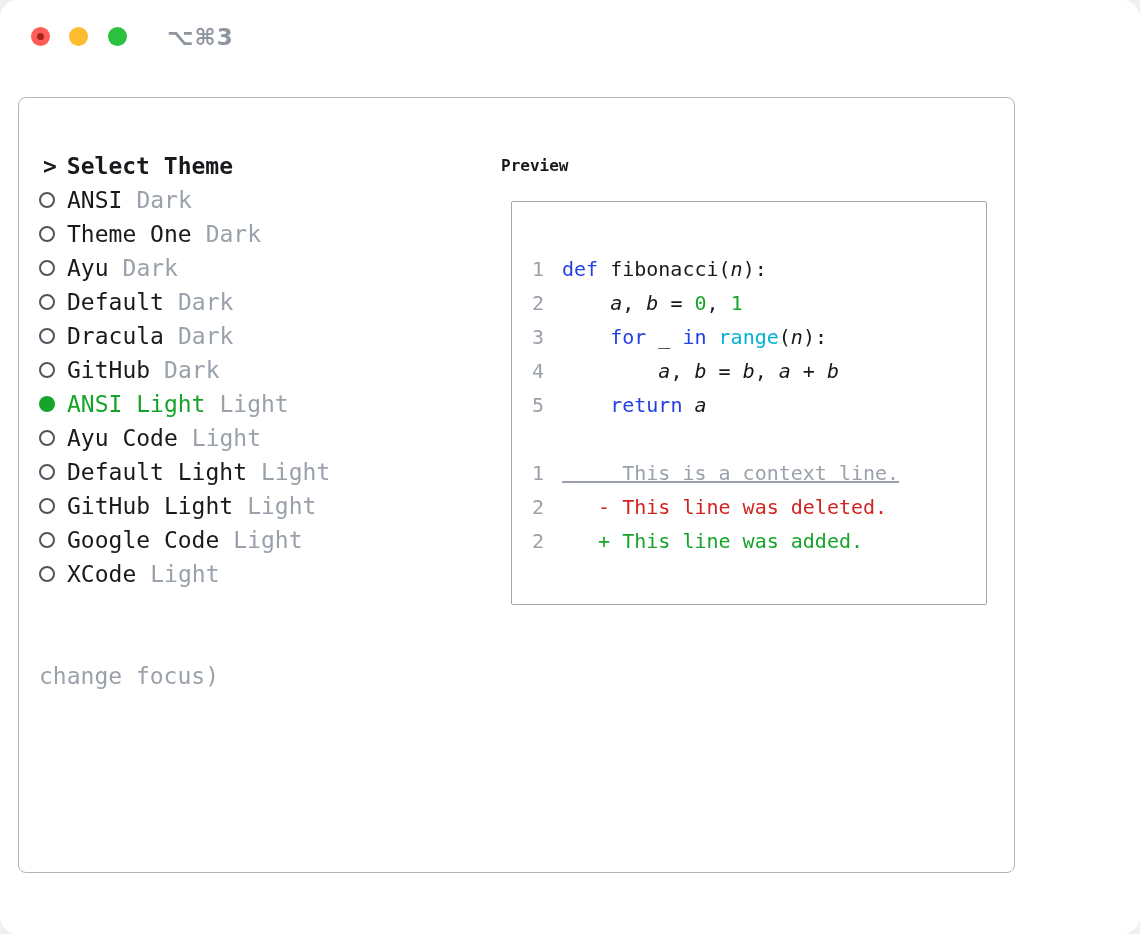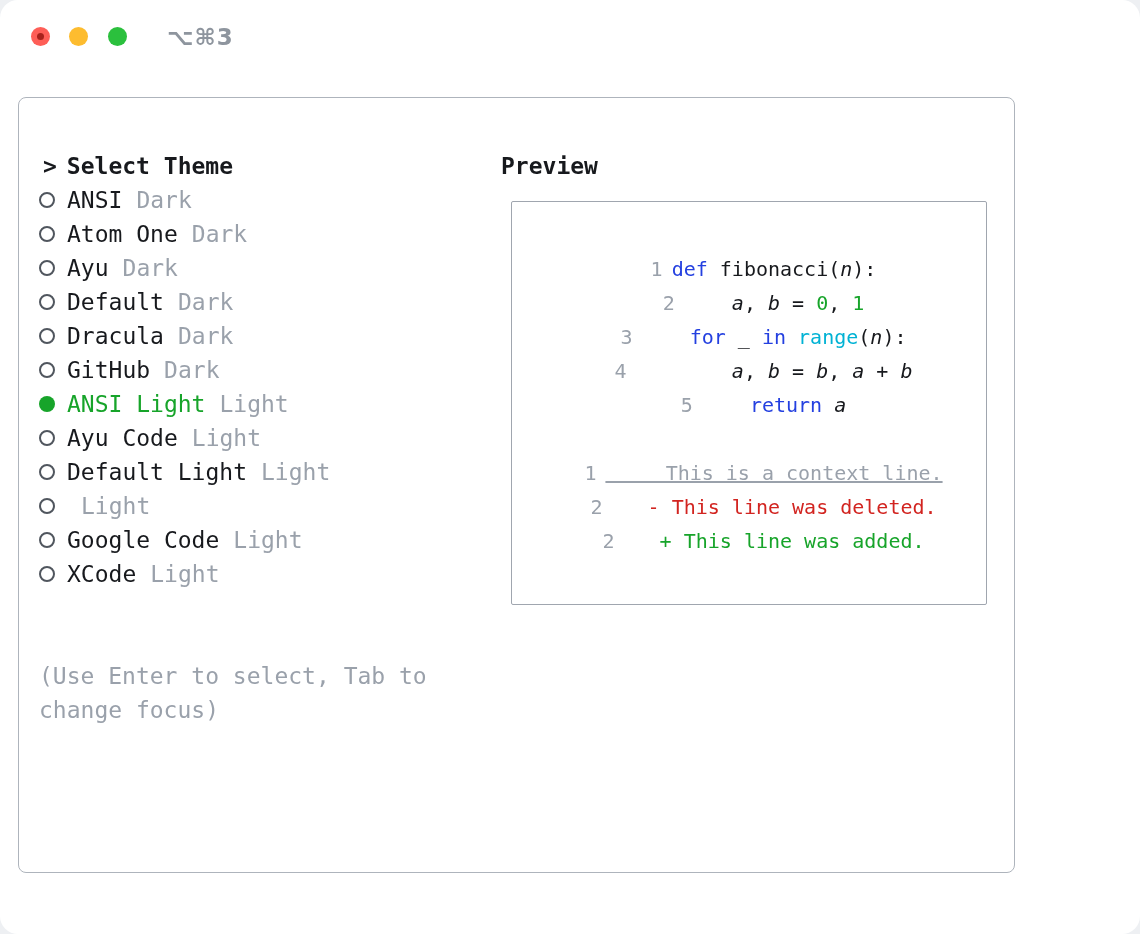--- a/index.html
+++ b/index.html
@@ -33,24 +33,24 @@
            margin-right:12px; flex:none; }
   .radio.sel { border:none; background:var(--green); }
   .tname.sel { color:var(--green);text-align:center; }
   .variant { color:var(--gray); margin-left:14px; }
   .indent { padding-left:28px; }
   .hint { color:var(--gray); }
   .hint div { height:34px; line-height:34px; white-space:pre; }
 
   
   .preview-title { position:absolute; left:482px; top:51px; height:34px; line-height:34px;
-                   font-size:23px; font-weight:bold; color:var(--ink); }
+                   font-size:16px; font-weight:bold; color:var(--ink); }
   .preview-box { position:absolute; left:492px; top:103px; width:476px; height:404px;
                  border:1.5px solid var(--box-border); border-radius:2px;
-                 padding:50px 0 0 20px; font-size:20px; line-height:34px;text-align:center; }
+                 padding:50px 0 0 20px; font-size:20px; line-height:34px; }
   .pline { height:34px; white-space:pre; }
   .ln { display:inline-block; width:30px; color:var(--gray); }
   .tok-p   { color:var(--ink); }
   .tok-kw  { color:var(--blue); }
   .tok-num { color:var(--green); }
   .tok-fn  { color:var(--cyan);margin-top:20px; }
   .tok-v   { color:var(--ink); font-style:italic; }
   .tok-ctx { color:var(--gray);text-decoration:underline; }
   .tok-del { color:var(--red); }
   .tok-add { color:var(--green); }
@@ -76,21 +76,21 @@
       </div>
 
       <div id="theme-list">
           <div class="row">
             <span class="radio"></span>
             <span class="tname">ANSI</span>
             <span class="variant">Dark</span>
           </div>
           <div class="row">
             <span class="radio"></span>
-            <span class="tname">Atom One</span>
+            <span class="tname">Theme One</span>
             <span class="variant">Dark</span>
           </div>
           <div class="row">
             <span class="radio"></span>
             <span class="tname">Ayu</span>
             <span class="variant">Dark</span>
           </div>
           <div class="row">
             <span class="radio"></span>
             <span class="tname">Default</span>
@@ -116,20 +116,21 @@
             <span class="tname">Ayu Code</span>
             <span class="variant">Light</span>
           </div>
           <div class="row">
             <span class="radio"></span>
             <span class="tname">Default Light</span>
             <span class="variant">Light</span>
           </div>
           <div class="row">
             <span class="radio"></span>
+            <span class="tname">GitHub Light</span>
             <span class="variant">Light</span>
           </div>
           <div class="row">
             <span class="radio"></span>
             <span class="tname">Google Code</span>
             <span class="variant">Light</span>
           </div>
           <div class="row">
             <span class="radio"></span>
             <span class="tname">XCode</span>
@@ -137,21 +138,20 @@
           </div>
         </div>
 
       <div class="row"></div>
 
 
 
       <div class="row"></div>
 
       <div class="hint" id="hint">
-          <div>(Use Enter to select, Tab to</div>
           <div>change focus)</div>
         </div>
     </div>
 
     <div class="preview-title">Preview</div>
 
     <div class="preview-box">
       <div id="preview-code">
           <div class="pline"><span class="ln">1</span><span class="lcontent"><span class="tok-kw">def</span><span class="tok-p"> fibonacci(</span><span class="tok-v">n</span><span class="tok-p">):</span></span></div>
           <div class="pline"><span class="ln">2</span><span class="lcontent"><span class="tok-p">    </span><span class="tok-v">a</span><span class="tok-p">, </span><span class="tok-v">b</span><span class="tok-p"> = </span><span class="tok-num">0</span><span class="tok-p">, </span><span class="tok-num">1</span></span></div>

